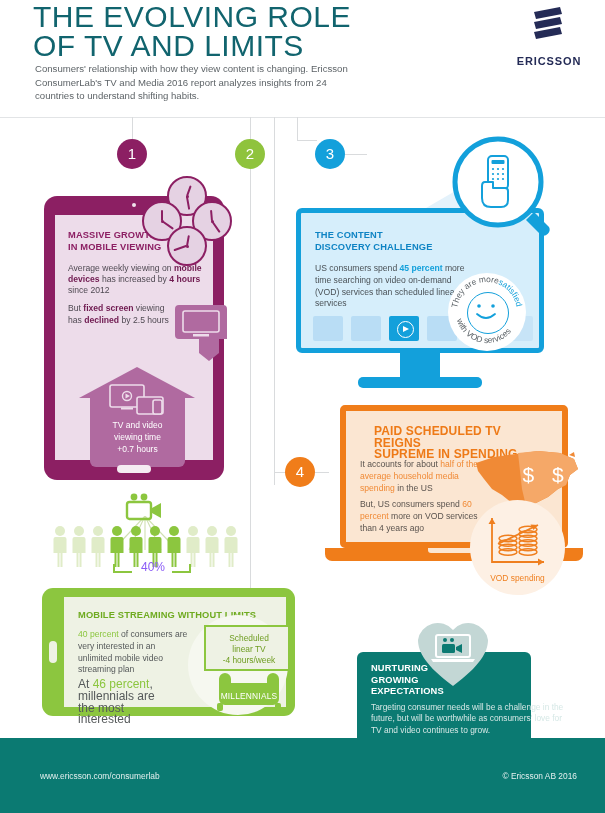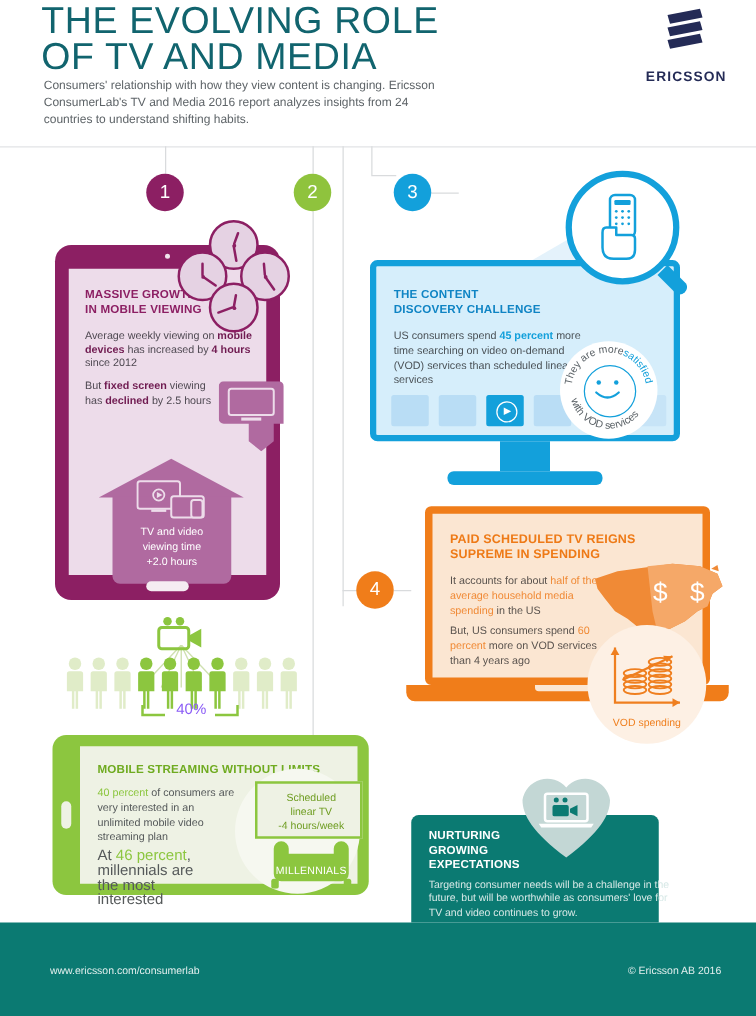--- a/index.html
+++ b/index.html
@@ -167,22 +167,22 @@
   }
   .lap-base{
     position:absolute;left:0;top:143px;width:258px;height:13px;
     background:#f07d1a;border-radius:0 0 7px 7px;
   }
   .lap-notch{
     position:absolute;left:50%;margin-left:-26px;top:143px;width:52px;height:5px;
     background:#fbe6d2;border-radius:0 0 3px 3px;
   }
   .p4-h{
-    position:absolute;left:14px;top:15px;width:160px;
-    font-size:10px;line-height:11.6px;font-weight:700;color:#ee7a17;letter-spacing:.15px;
+    position:absolute;left:28px;top:15px;width:160px;
+    font-size:12px;line-height:11.6px;font-weight:700;color:#ee7a17;letter-spacing:.15px;
   }
   .p4-t1{position:absolute;left:14px;top:48px;width:120px;font-size:8.6px;line-height:11.8px;color:#5a534e;}
   .p4-t2{position:absolute;left:14px;top:88px;width:120px;font-size:8.6px;line-height:11.8px;color:#5a534e;}
   .p4-t1 b,.p4-t2 b{color:#f08a36;font-weight:400;}
   .usmap{position:absolute;left:128px;top:38px;width:106px;height:62px;}
   .dollars{
     position:absolute;left:170px;top:52px;width:60px;text-align:center;
     font-size:21px;color:#fff;font-weight:400;letter-spacing:6px;z-index:3;
   }
   .vod-badge{
@@ -236,22 +236,22 @@
     font-size:8.4px;line-height:11px;color:#6f9d22;
   }
   .sofa{position:absolute;left:139px;top:72px;width:92px;height:42px;}
   .mil-lbl{
     position:absolute;left:139px;top:94px;width:92px;text-align:center;
     font-size:8.4px;color:#fff;font-weight:400;letter-spacing:.2px;z-index:4;
   }
 
   
   .teal-card{
-    position:absolute;left:329px;top:652px;width:174px;height:86px;
-    background:#0b7a72;border-radius:6px 6px 0 0;z-index:5;padding-left:24px;
+    position:absolute;left:357px;top:652px;width:174px;height:86px;
+    background:#0b7a72;border-radius:6px 6px 0 0;z-index:5;
   }
   .p5-h{
     position:absolute;left:14px;top:11px;width:110px;
     font-size:9.3px;line-height:11.6px;font-weight:700;color:#fff;letter-spacing:.15px;
   }
   .p5-t{
     position:absolute;left:14px;top:50px;width:196px;
     font-size:8.4px;line-height:11.4px;color:#d6e8e6;
   }
   .heart{position:absolute;left:416px;top:618px;width:74px;height:70px;z-index:7;}
@@ -261,21 +261,21 @@
   .foot-url{position:absolute;left:40px;top:771px;font-size:8.4px;color:#e3efee;}
   .foot-cr{position:absolute;right:28px;top:771px;font-size:8.4px;color:#e3efee;}
 </style>
 </head>
 <body>
 
 <div class="page">
 
   <div class="hdr-title">
     <span>THE EVOLVING ROLE</span>
-    <span class="l2">OF TV AND MEDIA</span>
+    <span class="l2">OF TV AND LIMITS</span>
   </div>
   <div class="hdr-sub">Consumers' relationship with how they view content is changing. Ericsson ConsumerLab's TV and Media 2016 report analyzes insights from 24 countries to understand shifting habits.</div>
 
   <div class="logo">
     <svg class="logo-mark" viewBox="0 0 46 42">
       <g fill="#242b56">
         <path d="M8 6 L34 1 L36 8 L10 13 Z"></path>
         <path d="M8 16 L34 11 L36 18 L10 23 Z"></path>
         <path d="M8 26 L34 21 L36 28 L10 33 Z"></path>
       </g>
@@ -392,21 +392,21 @@
           <rect x="1" y="1" width="34" height="22" rx="2" fill="none" stroke="#eddcea" stroke-width="1.6"></rect>
           <circle cx="18" cy="12" r="4.5" fill="none" stroke="#eddcea" stroke-width="1.4"></circle>
           <path d="M16.5 9.6 L21 12 L16.5 14.4 Z" fill="#eddcea"></path>
           <rect x="12" y="23.5" width="12" height="2" fill="#eddcea"></rect>
           <rect x="28" y="13" width="26" height="17" rx="2" fill="#b06aa0" stroke="#eddcea" stroke-width="1.6"></rect>
           <rect x="44" y="16" width="9" height="14" rx="2" fill="#b06aa0" stroke="#eddcea" stroke-width="1.6"></rect>
         </svg>
         <div class="house-txt">
           <span>TV and video</span><br>
           <span>viewing time</span><br>
-          <span>+2.0 hours</span>
+          <span>+0.7 hours</span>
         </div>
       </div>
     </div>
     <div class="tablet-home"></div>
   </div>
 
   <div class="clocks">
     <div class="clock c-top">
       <div class="hand h" style="transform:rotate(-70deg)"></div>
       <div class="hand m" style="transform:rotate(80deg)"></div>

